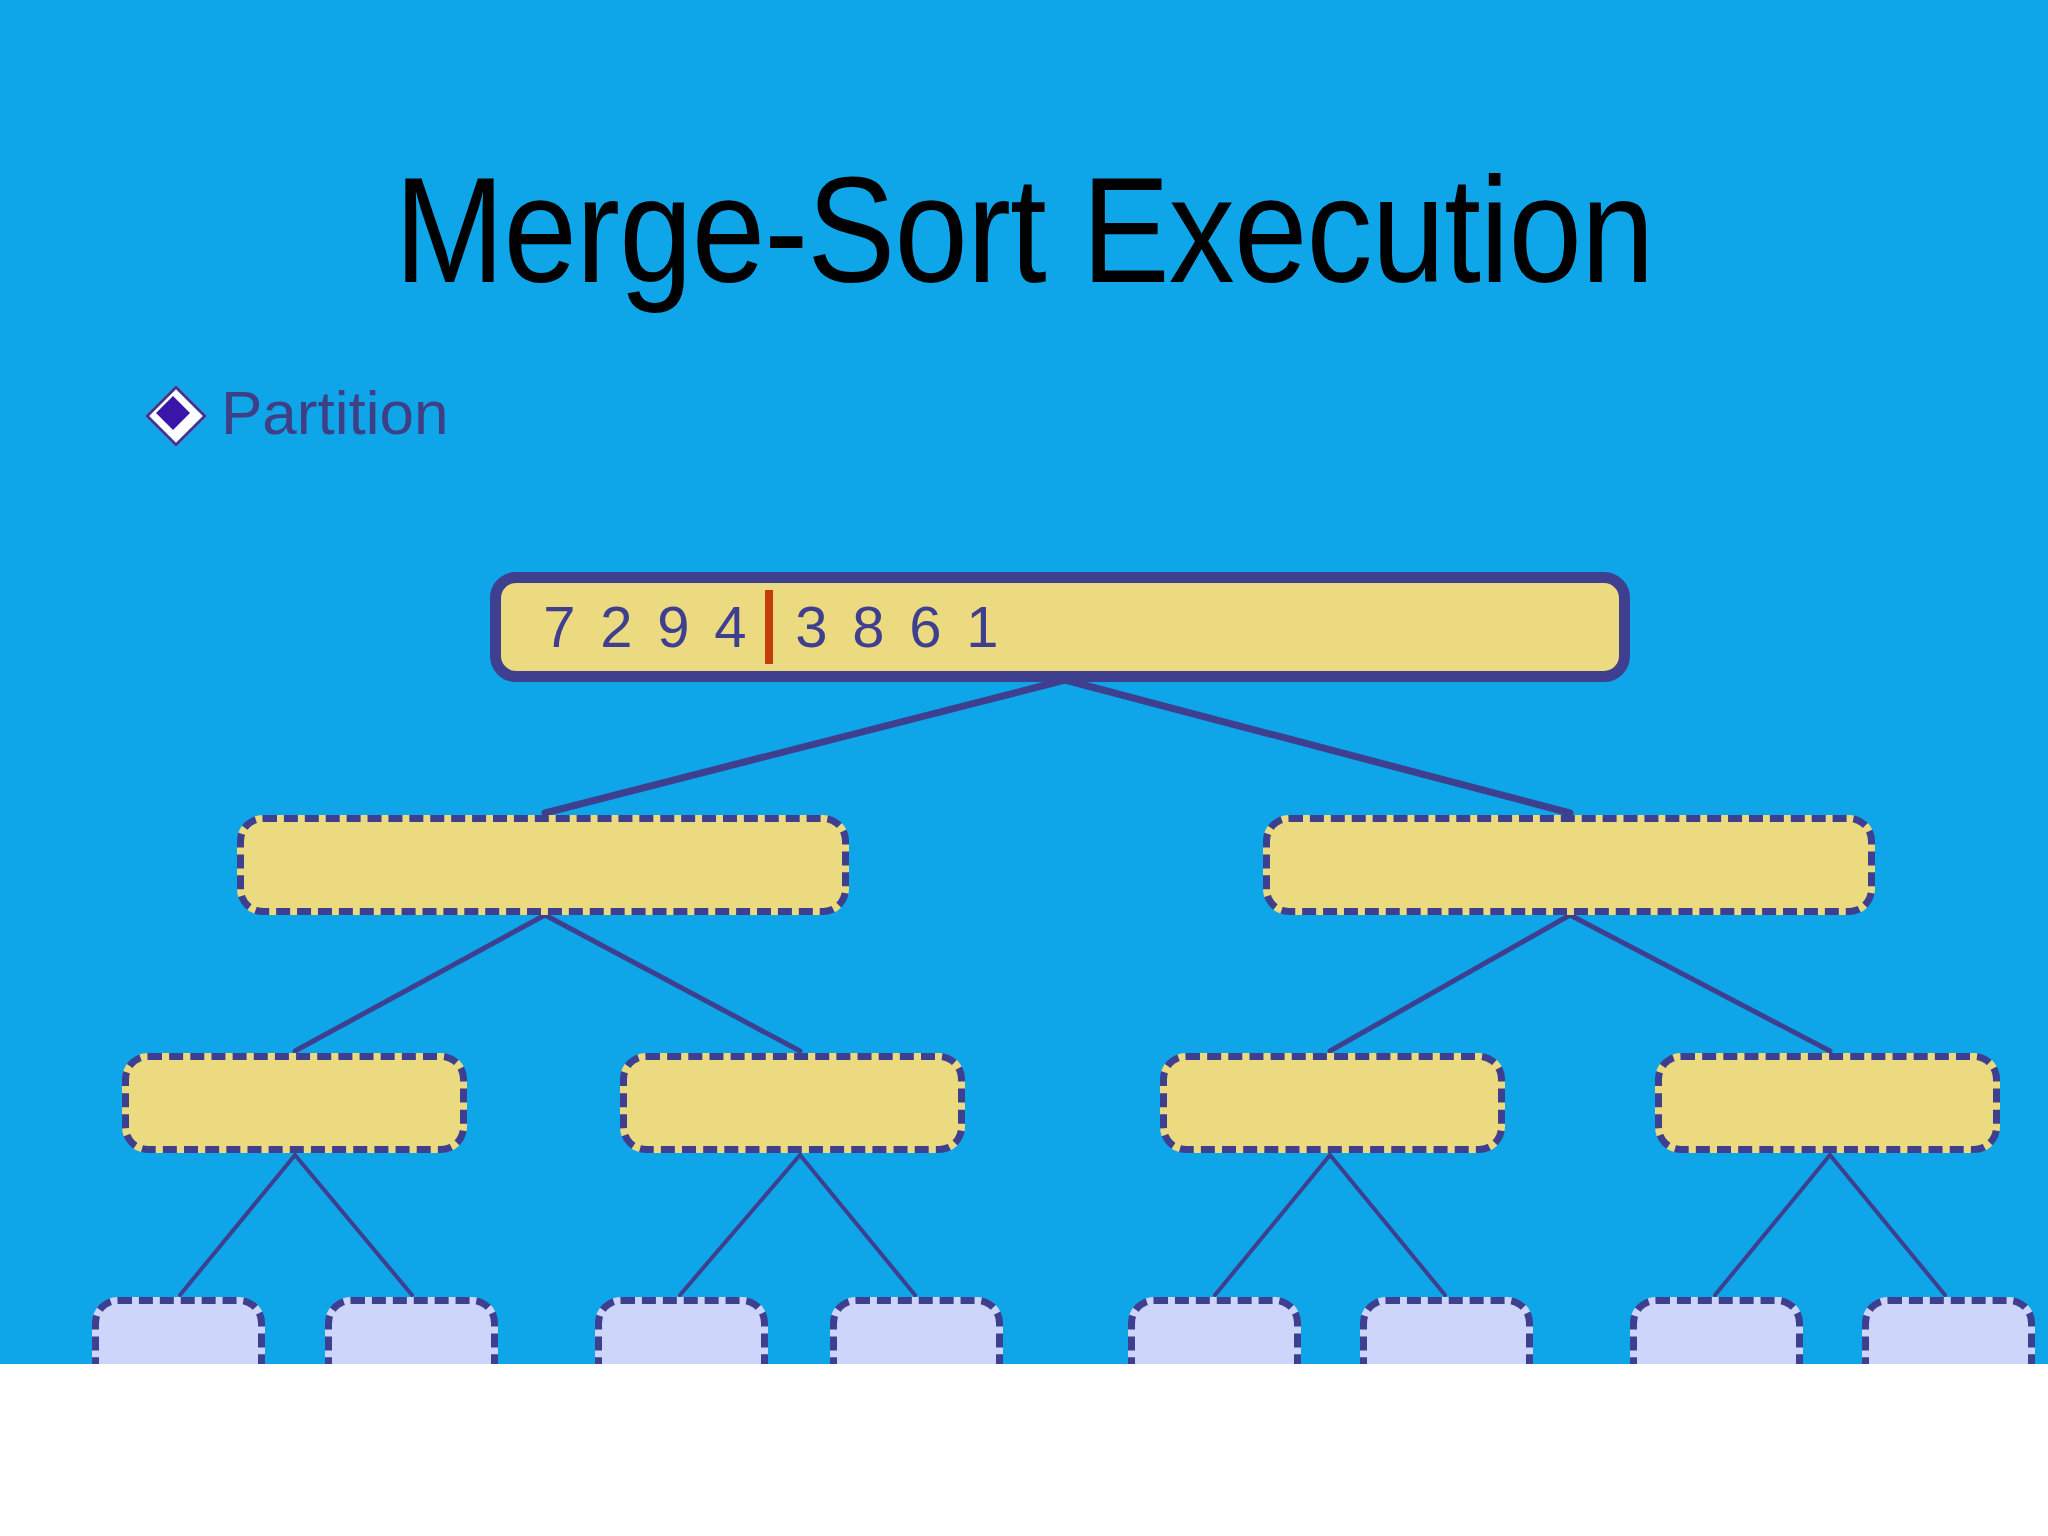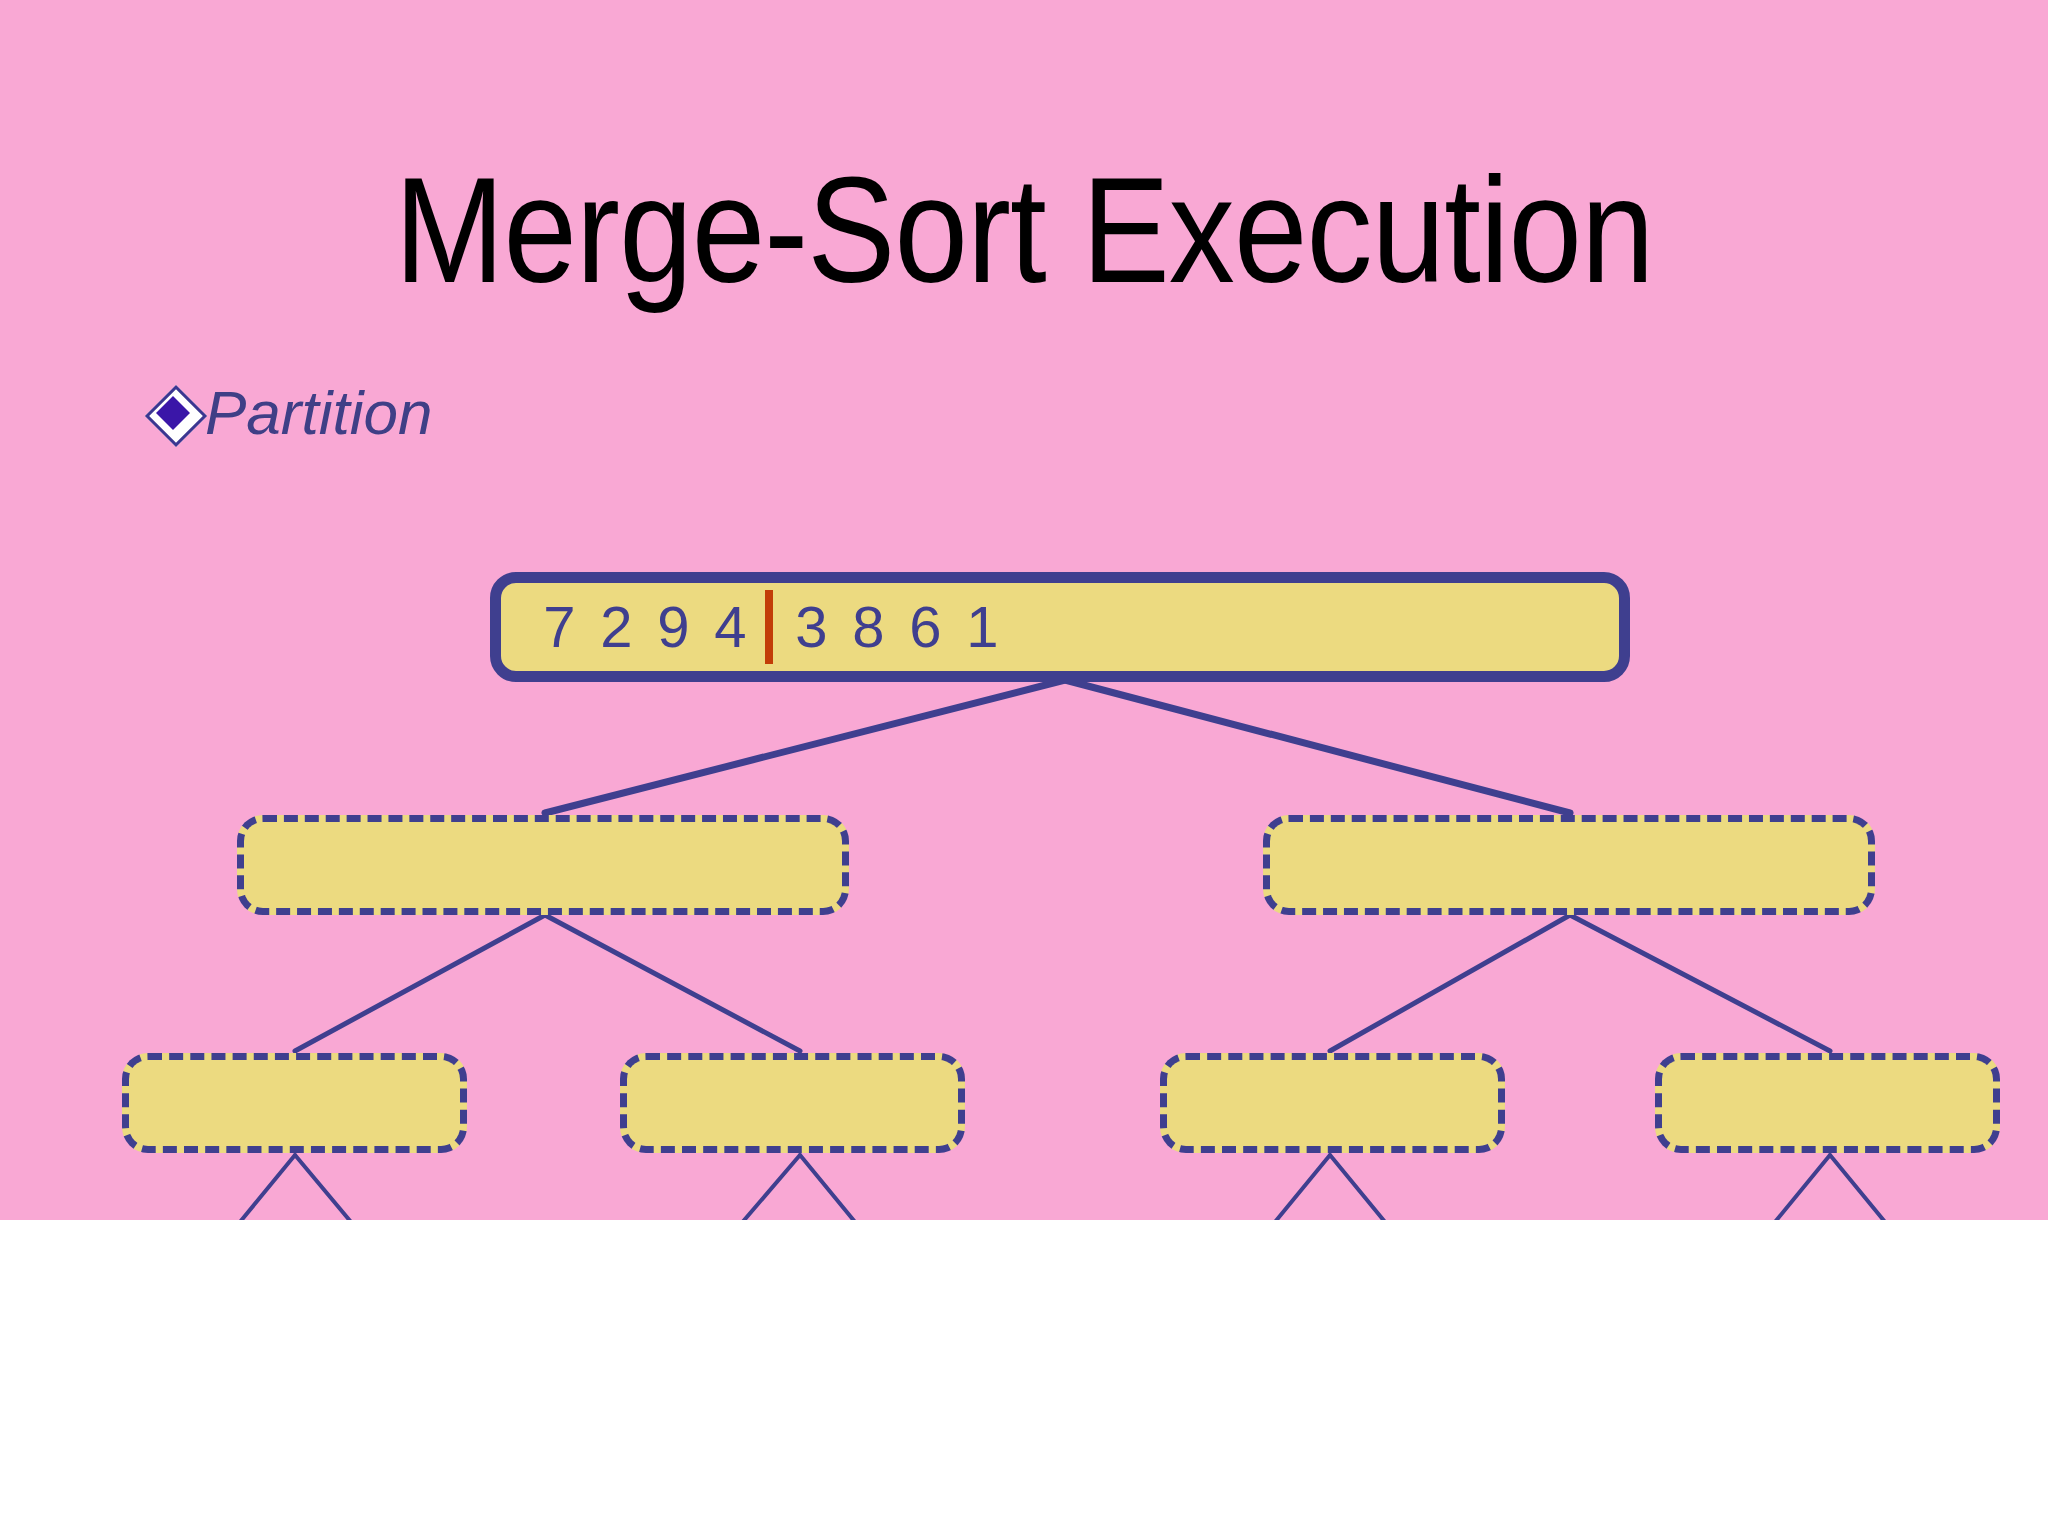--- a/index.html
+++ b/index.html
@@ -6,22 +6,22 @@
     margin: 0;
     padding: 0;
     background: #ffffff;
   }
   body {
     font-family: "Liberation Sans", sans-serif;
   }
   #slide {
     position: relative;
     width: 2048px;
-    height: 1220px;
-    background: #f9a8d4;
+    height: 1364px;
+    background: #0ea5e9;
     overflow: hidden;
   }
 
   
   #slide-title {
     position: absolute;
     left: 0;
     top: 155px;
     width: 2048px;
     text-align: center;
@@ -36,22 +36,21 @@
     white-space: nowrap;
   }
 
   
   #bullet-row {
     position: absolute;
     left: 150px;
     top: 382px;
     display: flex;
     align-items: center;
-    gap: 9px;
-    font-style: italic;
+    gap: 25px;
   }
   .bullet-diamond {
     width: 46px;
     height: 46px;
     position: relative;
     flex: 0 0 auto;
   }
   .bullet-diamond .d-outer,
   .bullet-diamond .d-inner {
     position: absolute;

